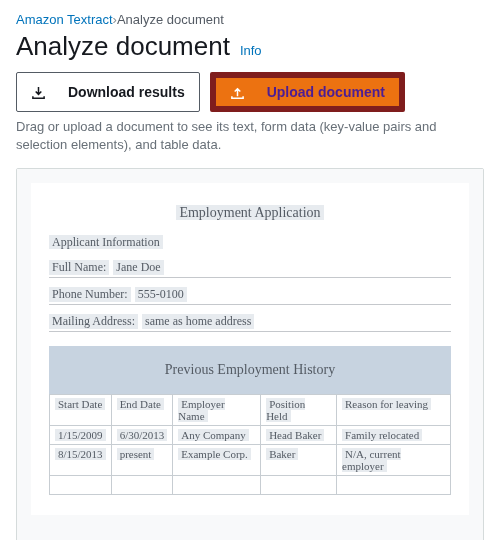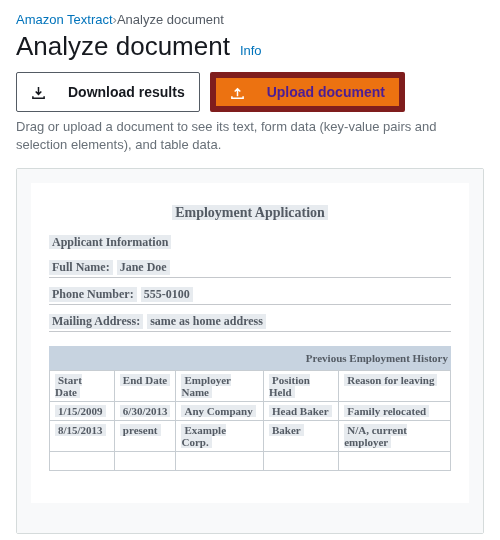--- a/index.html
+++ b/index.html
@@ -16,26 +16,26 @@
   .btn-outline { background: #fff; border: 1px solid #545b64; color: #16191f; }
   .btn-primary { background: #ec7211; border: 6px solid #7f1d1d; color: #4c1d95; justify-content: space-between; }
   .ic { width: 15px; height: 15px; display: inline-block; }
   .helper { font-size: 13px; color: #687078; line-height: 1.4; margin-bottom: 14px; }
   .panel { border: 1px solid #d5dbdb; border-radius: 2px; }
   .panel-head { display: flex; align-items: center; justify-content: space-between; padding: 12px 16px; border-bottom: 1px solid #d5dbdb; background: #fafafa; }
   .panel-head h2 { font-size: 16px; font-weight: 700; }
   .panel-tools { display: flex; gap: 18px; align-items: center; color: #545b64; }
   .panel-body { background: #f8f9fa; padding: 14px 14px 30px 14px; }
   .doc { background: #fff; padding: 22px 18px 20px 18px; min-height: 320px; color: #545b64; font-family: Georgia, 'Times New Roman', serif; font-size: 12px; }
-  .hl { background: #e7ebef; padding: 0 3px; font-weight: 700; color: #545b64; }
+  .hl { background: #e7ebef; padding: 0 3px; font-weight: 400; color: #545b64; }
   .doc-title { text-align: center; margin-bottom: 14px; font-size: 14px; }
   .sect-head { font-size: 12px; margin-bottom: 8px; }
   .fld { display: flex; align-items: center; border-bottom: 1px solid #c5c8cc; padding: 2px 0; margin-bottom: 7px; }
   .lbl { margin-right: 4px; }
-  .tbl-title { text-align: right; margin-top: 14px; background: #c7d3e0; font-size: 11px; font-weight: 700; padding: 6px 0; }
+  .tbl-title { text-align: center; margin-top: 14px; background: #c7d3e0; font-size: 14px; font-weight: 700; padding: 16px 0; }
   table.hist { width: 100%; border-collapse: collapse; font-size: 11px; }
   table.hist th, table.hist td { border: 1px solid #c7cdd2; padding: 3px 5px; text-align: left; vertical-align: top; }
   table.hist th { font-weight: 700; }
 </style>
 </head>
 <body>
 
 <div class="page">
   <div class="breadcrumb">
     <span class="crumb-link">Amazon Textract</span>

